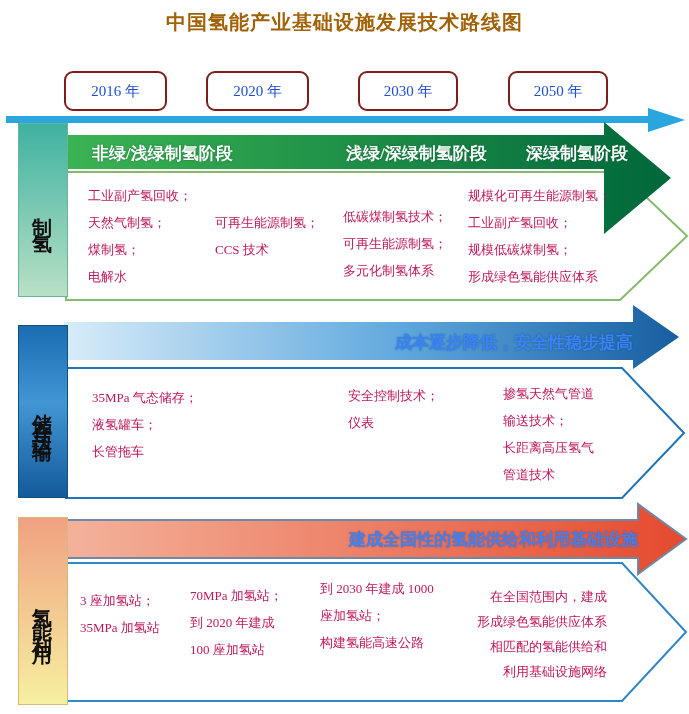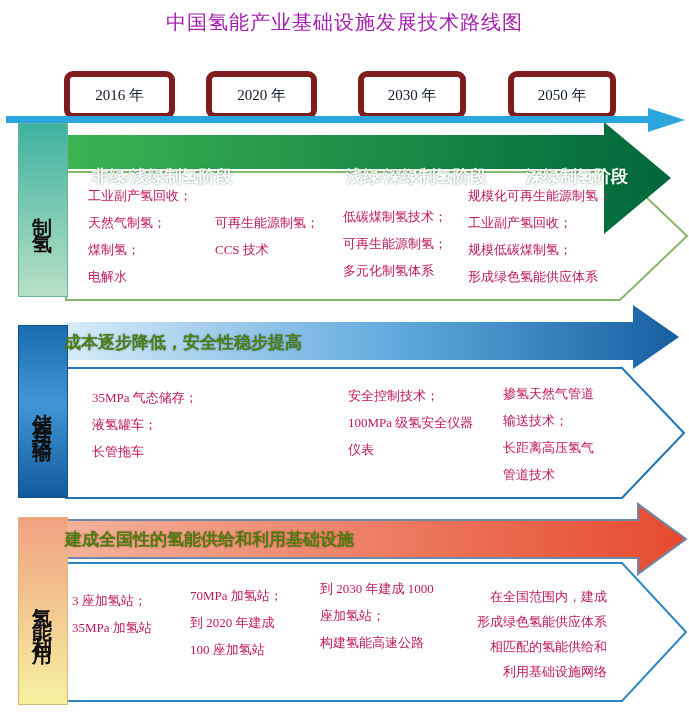--- a/index.html
+++ b/index.html
@@ -1,35 +1,35 @@
 <!DOCTYPE html>
 <html><head>
 <meta charset="utf-8">
 <style>
   html,body{margin:0;padding:0;background:#fff;}
   .canvas{position:relative;width:689px;height:714px;background:#fff;overflow:hidden;
           font-family:"Liberation Serif","DejaVu Serif",serif;color:#1a1a1a;}
   .title{position:absolute;top:9px;left:0;width:100%;text-align:center;
-         font-size:20px;font-weight:normal;letter-spacing:1px;color:#a21caf;}
-  .yearbox{position:absolute;top:71px;height:36px;background:#fff;border:6px solid #7f1d1d;
-           border-radius:9px;text-align:center;line-height:36px;font-size:15px;color:#0f172a;}
+         font-size:20px;font-weight:bold;letter-spacing:1px;color:#a16207;}
+  .yearbox{position:absolute;top:71px;height:36px;background:#fff;border:2px solid #7f1d1d;
+           border-radius:9px;text-align:center;line-height:36px;font-size:15px;color:#1d4ed8;}
   #yb1{left:64px;width:99px}
   #yb2{left:206px;width:99px}
   #yb3{left:358px;width:96px}
   #yb4{left:508px;width:96px}
   svg.shapes{position:absolute;left:0;top:0;}
   .slabel{position:absolute;left:18px;width:50px;display:flex;align-items:center;justify-content:center;
           writing-mode:vertical-lr;text-orientation:upright;font-weight:bold;font-size:20px;color:#101010;}
   .s1{top:123px;height:174px;background:linear-gradient(#3eb2a0,#b9e0c6);border:1px solid #6ab49a;letter-spacing:16px;padding-top:16px;box-sizing:border-box;}
   .s2{top:325px;height:173px;background:linear-gradient(#1a6db2 0%,#4296d4 45%,#135a9b 100%);border:1px solid #11517e;letter-spacing:7px;padding-top:7px;box-sizing:border-box;}
   .s3{top:517px;height:188px;background:linear-gradient(#f0a181,#f6f0a0);border:1px solid #d9b87c;letter-spacing:13px;padding-top:13px;box-sizing:border-box;}
   .phase{position:absolute;top:142px;font-size:17px;font-weight:bold;color:#fff;white-space:nowrap;
-         text-shadow:0 0 2px rgba(0,70,30,.55);margin-top:23px;}
+         text-shadow:0 0 2px rgba(0,70,30,.55);}
   #ph1{left:92px} #ph2{left:346px} #ph3{left:526px}
-  .banner-center{position:absolute;font-size:17px;font-weight:bold;color:#4d7c0f;text-align:left;white-space:nowrap;}
+  .banner-center{position:absolute;font-size:17px;font-weight:bold;color:#3b82f6;text-align:right;white-space:nowrap;}
   #bn2{top:331px;left:64px;width:569px;text-shadow:0 0 2px rgba(10,60,110,.5);}
   #bn3{top:528px;left:65px;width:573px;text-shadow:0 0 2px rgba(150,40,20,.5);}
   .col{position:absolute;font-size:13px;line-height:27px;color:#be185d;white-space:nowrap;}
   #c34{line-height:25px;text-align:right;}
 </style>
 </head>
 <body>
 
 <div class="canvas">
 
@@ -100,31 +100,30 @@
       <div>形成绿色氢能供应体系</div>
     </div>
 
   <div class="col" style="left:92px;top:384px">
       <div>35MPa 气态储存；</div>
       <div>液氢罐车；</div>
       <div>长管拖车</div>
     </div>
   <div class="col" style="left:348px;top:382px">
       <div>安全控制技术；</div>
-      <div>100MPa 级氢安全仪器</div>
       <div>仪表</div>
     </div>
   <div class="col" style="left:503px;top:380px">
       <div>掺氢天然气管道</div>
       <div>输送技术；</div>
       <div>长距离高压氢气</div>
       <div>管道技术</div>
     </div>
 
-  <div class="col" style="left:72px;top:587px">
+  <div class="col" style="left:80px;top:587px">
       <div>3 座加氢站；</div>
       <div>35MPa 加氢站</div>
     </div>
   <div class="col" style="left:190px;top:582px">
       <div>70MPa 加氢站；</div>
       <div>到 2020 年建成</div>
       <div>100 座加氢站</div>
     </div>
   <div class="col" style="left:320px;top:575px">
       <div>到 2030 年建成 1000</div>

